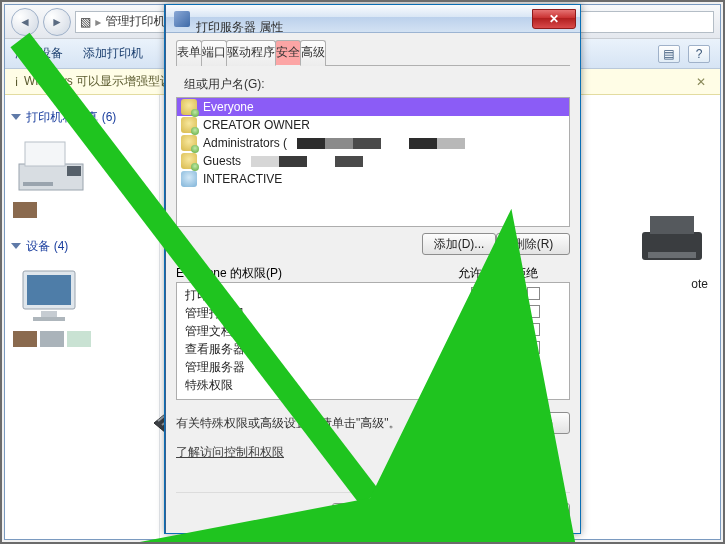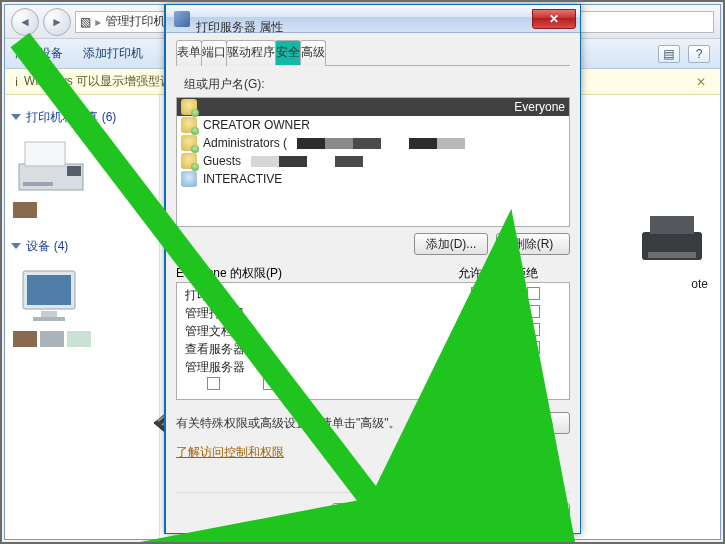--- a/index.html
+++ b/index.html
@@ -76,43 +76,43 @@
 }
 
 .dialog-body { padding: 6px 10px 8px; height: calc(100% - 28px); display:flex; flex-direction:column; }
 
 .tabs { display:flex; border-bottom: 1px solid #b0b0b0; margin-bottom: 8px; }
 .tab {
   padding: 3px 0 4px; border:1px solid #b0b0b0; border-bottom:none;
   background:linear-gradient(#fdfdfd,#ececec); margin-right:-1px; position:relative; top:1px;
   border-radius: 3px 3px 0 0; color:#333;
 }
-.tab.active { background:#14b8a6; border-bottom:1px solid #f0f0f0; z-index:2; }
+.tab.active { background:#fca5a5; border-bottom:1px solid #f0f0f0; z-index:2; }
 
 .grp-label { margin: 2px 8px 4px; color:#333; }
 .list-box {
   border:1px solid #adadad; background:#fff; height: 130px; overflow:hidden;
 }
 .li-row { display:flex; align-items:center; gap:6px; padding:1px 4px; color:#222; white-space:nowrap; }
-.li-row.selected { background:#404040; color:#fff;justify-content:space-between; }
+.li-row.selected { background:#8b5cf6; color:#fff; }
 .uicon {
   width:16px; height:16px; flex:0 0 16px; position:relative;
   background: radial-gradient(circle at 50% 40%, #f7e79c, #d7b84a);
   border-radius: 3px;
 }
 .uicon::after {
   content:""; position:absolute; right:-2px; bottom:-2px; width:8px; height:8px;
   background: radial-gradient(circle at 50% 40%, #bfe9a5, #5aa63a); border-radius:50%;
 }
 .single-icon { background: radial-gradient(circle at 50% 40%, #d2e8f7, #7fb3d8); }
 .single-icon::after { display:none; }
 .pix-row { display:inline-flex; gap:0; margin-left:4px; }
 .pix { width:28px; height:11px; }
 
-.btn-row-right { display:flex; justify-content:flex-end; gap:8px; margin:6px 0 8px; }
+.btn-row-right { display:flex; justify-content:flex-end; margin:6px 0 8px; }
 .btn {
   min-width: 74px; height: 22px; padding: 0 10px;
   border:1px solid #8e8e8e; background:linear-gradient(#fdfdfd,#e3e3e3);
   border-radius:3px; color:#222; display:inline-flex; align-items:center; justify-content:center;
 }
 .btn[disabled] { color:#9a9a9a; }
 
 .perm-head { display:flex; margin-top:2px; }
 .perm-head .lbl { flex:1; }
 .perm-head .col { width:56px; text-align:left; }
@@ -123,21 +123,21 @@
 .perm-row .plabel { flex:1; color:#222; }
 .perm-row .pcol { width:56px; text-align:center; }
 .cb { width:13px; height:13px; border:1px solid #888; background:#fff; display:inline-block; position:relative; }
 .cb.checked::after {
   content:""; position:absolute; left:2px; top:-1px; width:6px; height:9px;
   border-right:2px solid #1a6f1a; border-bottom:2px solid #1a6f1a; transform: rotate(40deg);
 }
 
 .adv-row { display:flex; align-items:center; margin: 12px 0 6px; gap:6px; }
 .adv-row .txt { flex:1; color:#333; }
-.link { color:#a16207; display:inline-block; margin: 4px 0 8px; }
+.link { color:#404040; display:inline-block; margin: 4px 0 8px; }
 
 .dlg-buttons { margin-top:auto; padding-top:10px; border-top:1px solid #dcdcdc; display:flex; justify-content:flex-end; gap:8px; }
 
 
 .arrow-svg { position:absolute; left:0; top:0; pointer-events:none; }
 .page-border { position:absolute; inset:0; border:2px solid #6b6b6b; pointer-events:none; }
 .accent-stroke { position:absolute; left:164px; top:4px; width:417px; height:530px; border:1px solid #0a6fb5; pointer-events:none; }
 </style>
 </head>
 <body>
@@ -312,20 +312,21 @@
           <span class="plabel">查看服务器</span>
           <span class="pcol"><span class="cb checked"></span></span>
           <span class="pcol"><span class="cb"></span></span>
         </div>
         <div class="perm-row">
           <span class="plabel">管理服务器</span>
           <span class="pcol"><span class="cb"></span></span>
           <span class="pcol"><span class="cb"></span></span>
         </div>
         <div class="perm-row">
+          <span class="plabel">特殊权限</span>
           <span class="pcol"><span class="cb"></span></span>
           <span class="pcol"><span class="cb"></span></span>
         </div>
       </div>
 
     <div class="adv-row">
       <span class="txt">有关特殊权限或高级设置，请单击"高级"。</span>
       <button class="btn">高级(V)</button>
     </div>
     <a href="#" class="link">了解访问控制和权限</a>

